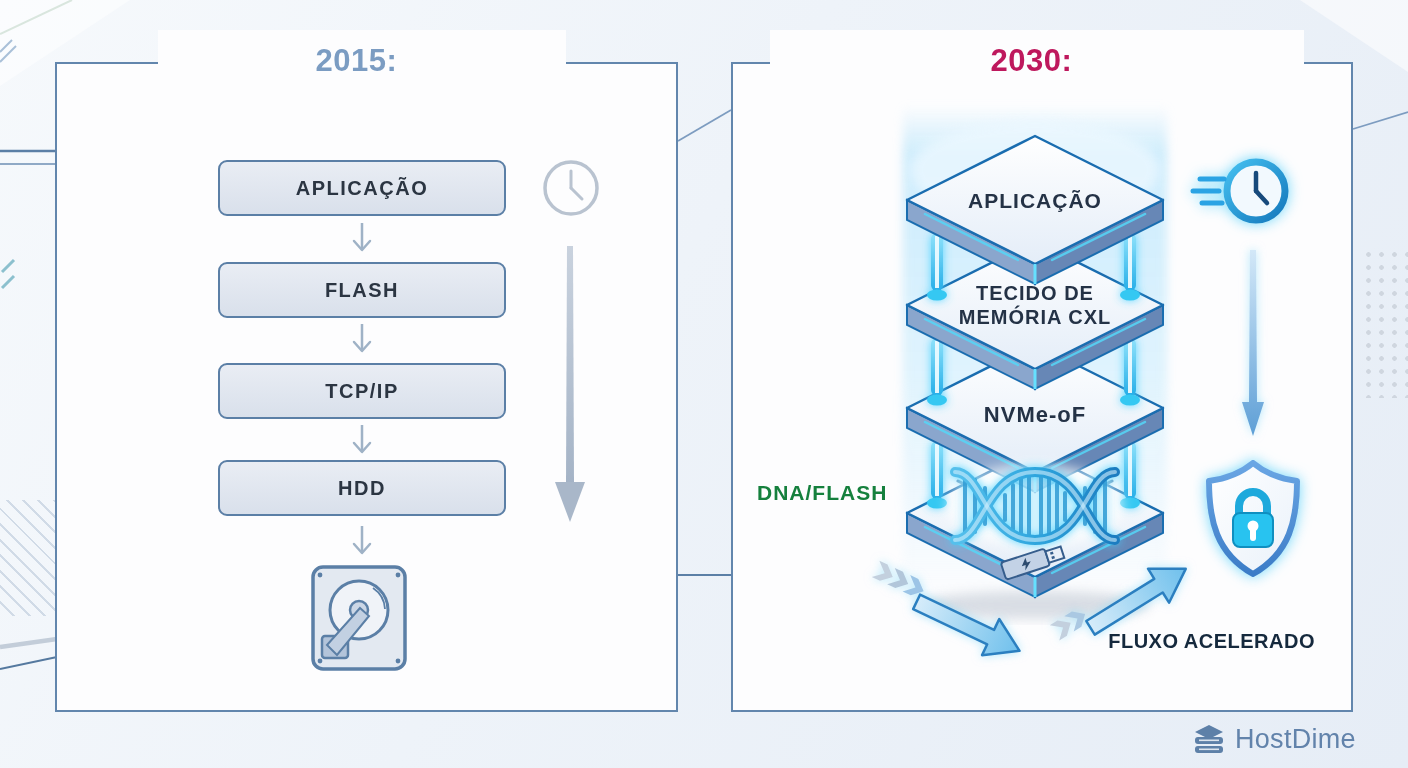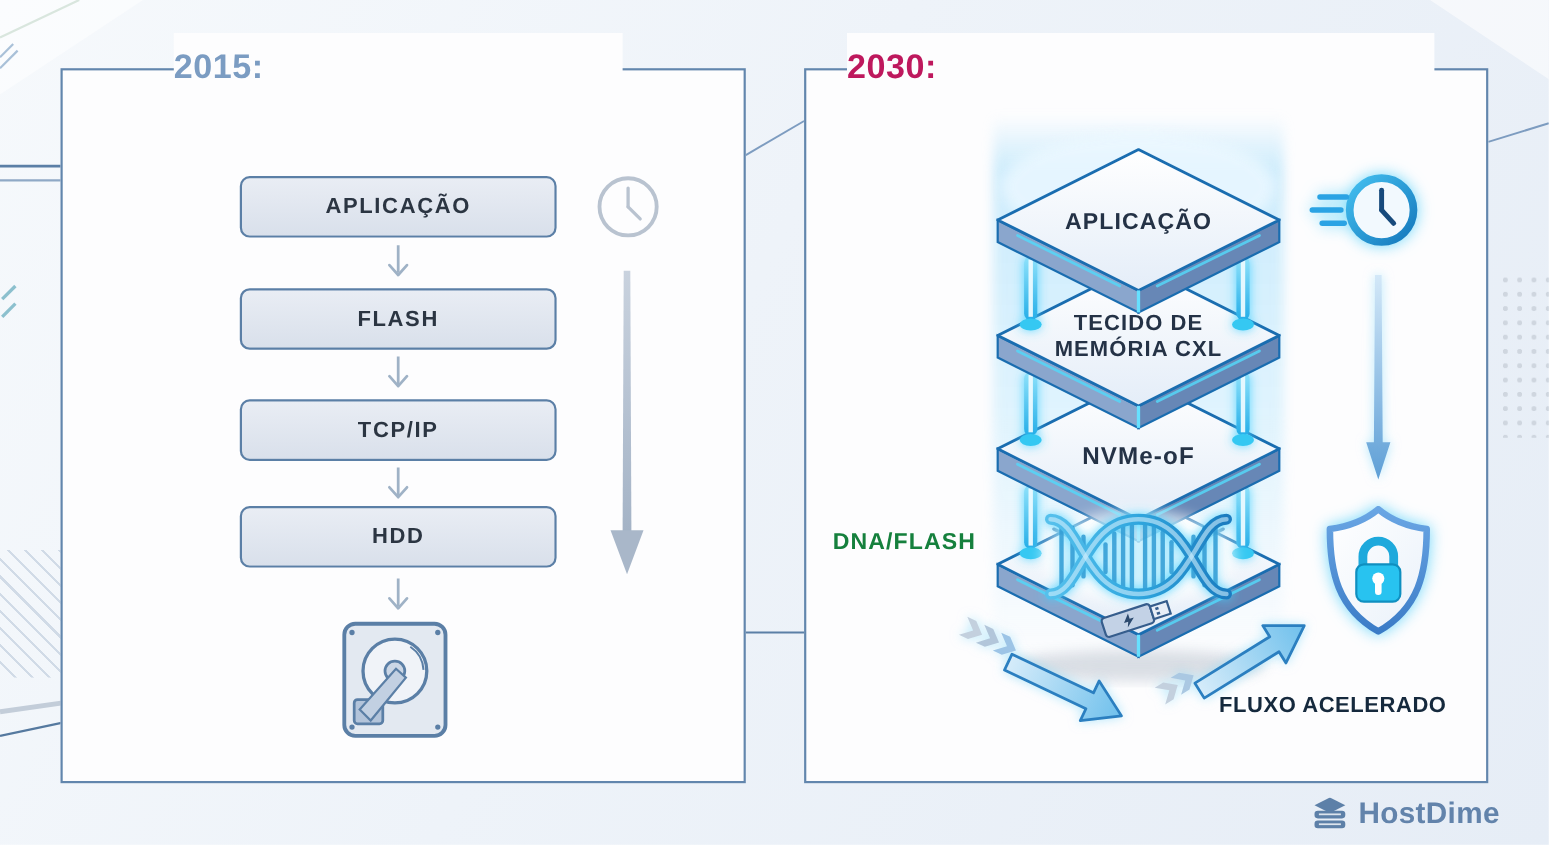--- a/index.html
+++ b/index.html
@@ -7,21 +7,21 @@
     width:1408px;height:768px;position:relative;overflow:hidden;
     background:linear-gradient(120deg,#f6f9fc 0%,#eef3f9 45%,#e6edf6 100%);
     font-family:"Liberation Sans",sans-serif;
   }
   .abs{position:absolute;}
   .panel{position:absolute;top:62px;height:650px;background:#fdfdfe;
          border:2px solid #6286ad;box-sizing:border-box;z-index:1;}
   #left-panel{left:55px;width:623px;}
   #right-panel{left:731px;width:622px;}
   .panel-title{position:absolute;top:30px;height:62px;background:#fdfdfe;
-    display:flex;align-items:center;z-index:6;
+    display:flex;align-items:center;justify-content:center;z-index:6;
     font-weight:bold;font-size:31px;letter-spacing:.5px;white-space:nowrap;}
   #left-title{left:158px;width:408px;}
   #right-title{left:770px;width:534px;}
   .year-2015{color:#7b9cc2;margin-right:11px;}
   .rest-2015{color:#5e81a6;}
   .year-2030{color:#be185d;margin-right:11px;}
   .rest-2030{color:#0e4d7f;}
   .lbox{position:absolute;left:218px;width:288px;height:56px;box-sizing:border-box;
     background:linear-gradient(180deg,#e9edf4,#d9e0eb);border:2px solid #5b7fa6;
     border-radius:9px;display:flex;align-items:center;justify-content:center;
@@ -37,21 +37,21 @@
   #flux-label{left:1100px;top:630px;width:215px;text-align:right;font-size:20px;
     font-weight:bold;color:#15293d;letter-spacing:.5px;z-index:5;}
   .cyan-glow{filter:drop-shadow(0 0 7px rgba(70,205,250,.75));}
   .soft-glow{filter:drop-shadow(0 0 5px rgba(120,215,250,.55));}
   #dots-right{left:1362px;top:248px;width:50px;height:150px;z-index:0;
     background-image:radial-gradient(circle,#cfd6df 2px,transparent 2.6px);
     background-size:13px 13px;}
   #hatch-bl{left:0;top:500px;width:58px;height:116px;opacity:.8;z-index:0;
     background:repeating-linear-gradient(45deg,transparent 0 9px,#c8d4e2 9px 11px);}
   #brand{left:1192px;top:724px;display:flex;align-items:center;gap:9px;z-index:5;position:absolute;}
-  #brand span{font-size:27px;font-weight:bold;color:#6283ab;letter-spacing:.3px;}
+  #brand span{font-size:27px;font-weight:normal;color:#6283ab;letter-spacing:.3px;}
   svg text{font-family:"Liberation Sans",sans-serif;font-weight:bold;fill:#243246;}
 </style>
 </head>
 <body>
 
 <svg class="abs" style="left:0;top:0;z-index:0;" width="1408" height="768" viewBox="0 0 1408 768">
   <polygon points="1300,0 1408,0 1408,72" fill="rgba(255,255,255,.55)"></polygon>
   <polygon points="0,0 130,0 0,86" fill="rgba(255,255,255,.5)"></polygon>
   <line x1="0" y1="151" x2="56" y2="151" stroke="#5b7fa6" stroke-width="2.5"></line>
   <line x1="0" y1="164" x2="56" y2="164" stroke="#8fa9c6" stroke-width="2"></line>

